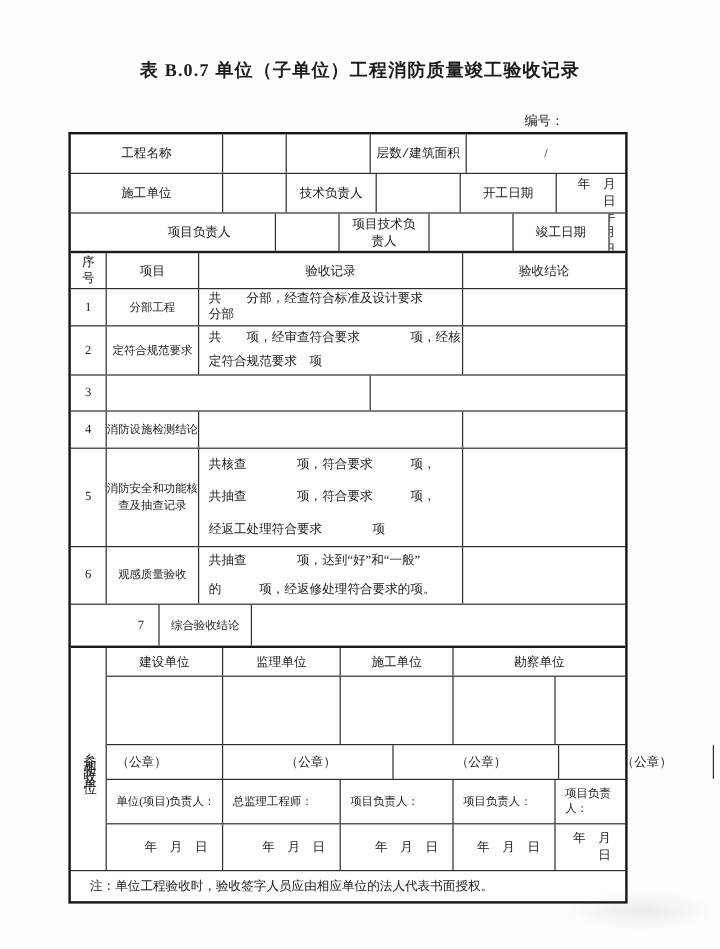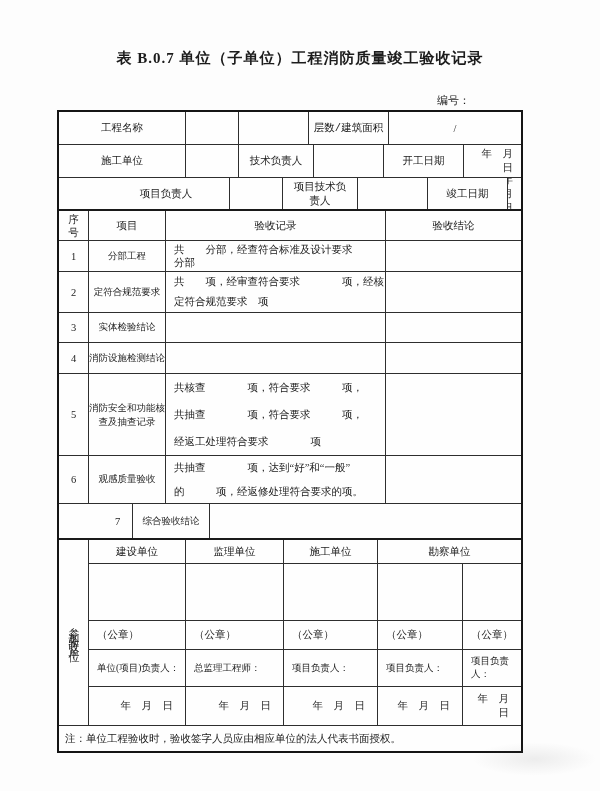--- a/index.html
+++ b/index.html
@@ -85,21 +85,20 @@
   <div class="row" style="height:41px;">
     <div class="c" style="width:30px;">2</div>
     <div class="c small" style="width:77px;">定符合规范要求</div>
     <div class="c left pre" style="width:220px;line-height:20px;">共　　项，经审查符合要求　　　　项，经核
 定符合规范要求　项</div>
     <div class="c last"></div>
   </div>
 
   <div class="row" style="height:30px;">
     <div class="c" style="width:30px;">3</div>
-    <div class="c small" style="width:77px;">实体检验结论</div>
     <div class="c left" style="width:220px;"></div>
     <div class="c last"></div>
   </div>
 
   <div class="row" style="height:31px;">
     <div class="c" style="width:30px;">4</div>
     <div class="c small" style="width:77px;">消防设施检测结论</div>
     <div class="c left" style="width:220px;"></div>
     <div class="c last"></div>
   </div>
@@ -138,21 +137,21 @@
         <div class="c" style="width:94px;">施工单位</div>
         <div class="c last">勘察单位</div>
       </div>
       <div class="row" style="height:57px;">
         <div class="c" style="width:97px;"></div>
         <div class="c" style="width:98px;"></div>
         <div class="c" style="width:94px;"></div>
         <div class="c" style="width:85px;"></div>
         <div class="c last"></div>
       </div>
-      <div class="row" style="height:29px;">
+      <div class="row" style="height:29px;gap:44px;">
         <div class="c left" style="width:97px;">（公章）</div>
         <div class="c left" style="width:98px;">（公章）</div>
         <div class="c left" style="width:94px;">（公章）</div>
         <div class="c left" style="width:85px;">（公章）</div>
         <div class="c last left">（公章）</div>
       </div>
       <div class="row" style="height:37px;">
         <div class="c left signer" style="width:97px;">单位(项目)负责人：</div>
         <div class="c left signer" style="width:98px;">总监理工程师：</div>
         <div class="c left signer" style="width:94px;">项目负责人：</div>
@@ -163,18 +162,18 @@
         <div class="c right" style="width:97px;padding-right:12px;">年　月　日</div>
         <div class="c right" style="width:98px;padding-right:12px;">年　月　日</div>
         <div class="c right" style="width:94px;padding-right:12px;">年　月　日</div>
         <div class="c right" style="width:85px;padding-right:12px;">年　月　日</div>
         <div class="c last right" style="padding-right:12px;">年　月　日</div>
       </div>
     </div>
   </div>
 
   <div class="row noline" style="height:25px;">
-    <div class="c last left" style="padding-left:6px;">注：单位工程验收时，验收签字人员应由相应单位的法人代表书面授权。</div>
+    <div class="c last left" style="padding-left:16px;">注：单位工程验收时，验收签字人员应由相应单位的法人代表书面授权。</div>
   </div>
 
 </div>
 
 <div class="smudge"></div>
 
 </body></html>

